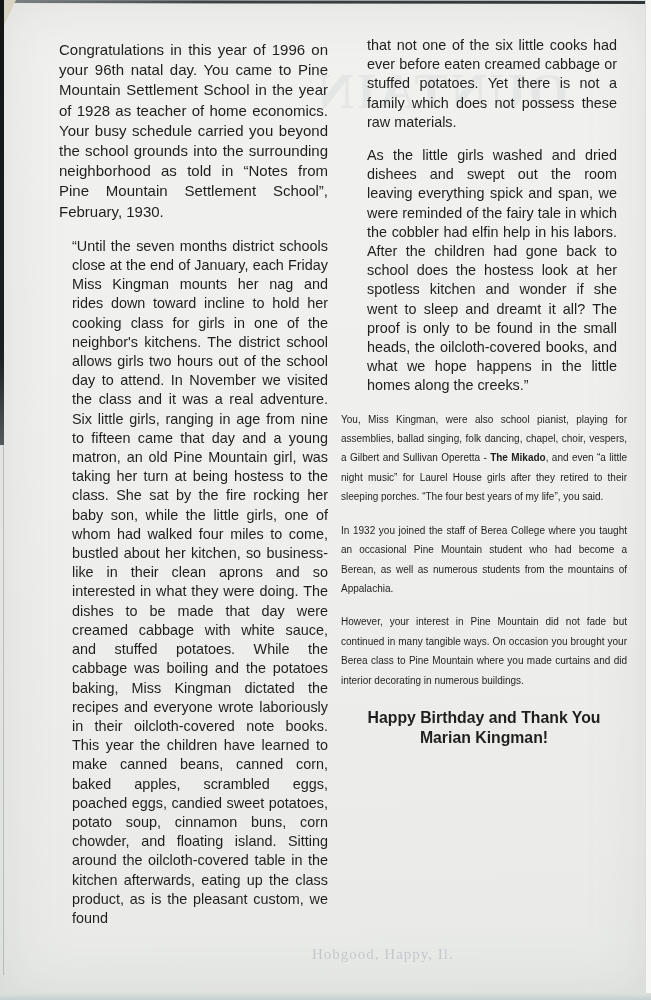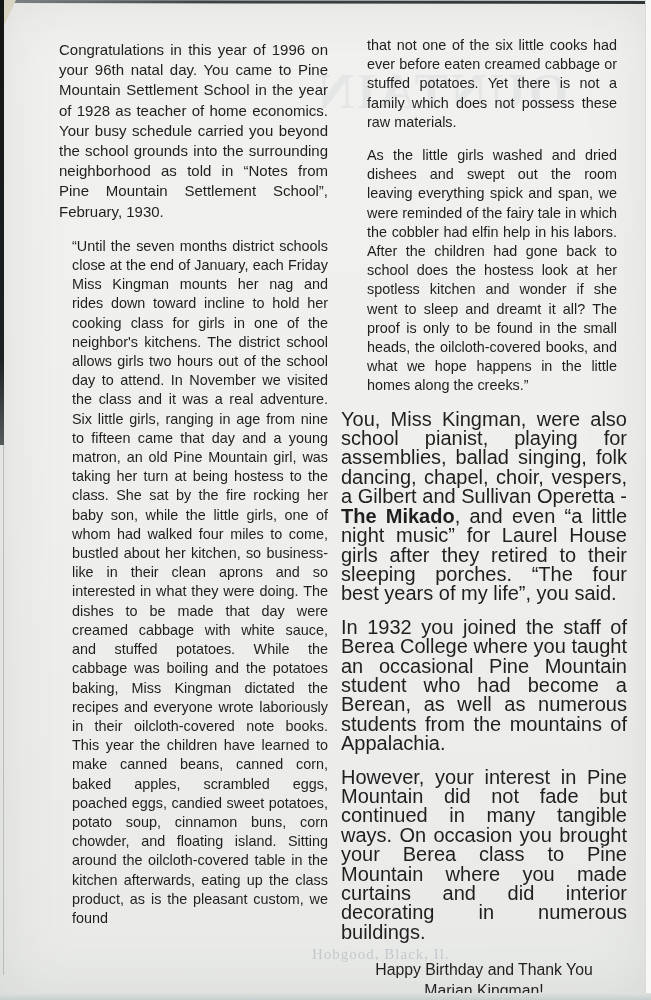--- a/index.html
+++ b/index.html
@@ -66,34 +66,34 @@
   .col-left  { left: 59px;  top: 40px; width: 269px; }
   .col-right { left: 341px; top: 36px; width: 286px; }
   .col p { margin: 0 0 15px 0; font-size: 15px; line-height: 20.2px; }
   .lead b { letter-spacing: 0.3px; }
   .quote {
     font-size: 14.4px !important;
     line-height: 19.2px !important;
   }
   .col-left .quote  { padding-left: 13px; margin-top: 14px !important; }
   .col-right .quote { padding-left: 26px; padding-right: 10px; margin-bottom: 14px; }
-  .col-right p.roman { font-size: 20px; line-height: 19.4px; margin-bottom: 14px; }
+  .col-right p.roman { font-size: 10px; line-height: 19.4px; margin-bottom: 14px; }
   .closing {
-    text-align: center; font-weight: normal;
+    text-align: center; font-weight: bold;
     font-size: 15.8px !important; line-height: 20.5px !important;
     margin-top: 18px !important;
   }
 </style>
 </head>
 <body>
 
 <div class="paper"></div>
 
 <div class="ghost-watermark">OUNTAIN</div>
-<div class="ghost-bottom">Hobgood, Black, Il.</div>
+<div class="ghost-bottom">Hobgood, Happy, Il.</div>
 
 <div class="col col-left">
   <p>Congratulations in this year of 1996 on your 96th natal day. You came to Pine Mountain Settlement School in the year of 1928 as teacher of home economics. Your busy schedule carried you beyond the school grounds into the surrounding neighborhood as told in “Notes from Pine Mountain Settlement School”, February, 1930.</p>
   <p class="quote">“Until the seven months district schools close at the end of January, each Friday Miss Kingman mounts her nag and rides down toward incline to hold her cooking class for girls in one of the neighbor's kitchens. The district school allows girls two hours out of the school day to attend. In November we visited the class and it was a real adventure. Six little girls, ranging in age from nine to fifteen came that day and a young matron, an old Pine Mountain girl, was taking her turn at being hostess to the class. She sat by the fire rocking her baby son, while the little girls, one of whom had walked four miles to come, bustled about her kitchen, so business-like in their clean aprons and so interested in what they were doing. The dishes to be made that day were creamed cabbage with white sauce, and stuffed potatoes. While the cabbage was boiling and the potatoes baking, Miss Kingman dictated the recipes and everyone wrote laboriously in their oilcloth-covered note books. This year the children have learned to make canned beans, canned corn, baked apples, scrambled eggs, poached eggs, candied sweet potatoes, potato soup, cinnamon buns, corn chowder, and floating island. Sitting around the oilcloth-covered table in the kitchen afterwards, eating up the class product, as is the pleasant custom, we found</p>
 </div>
 
 <div class="col col-right">
   <p class="quote">that not one of the six little cooks had ever before eaten creamed cabbage or stuffed potatoes. Yet there is not a family which does not possess these raw materials.</p>
   <p class="quote">As the little girls washed and dried dishees and swept out the room leaving everything spick and span, we were reminded of the fairy tale in which the cobbler had elfin help in his labors. After the children had gone back to school does the hostess look at her spotless kitchen and wonder if she went to sleep and dreamt it all? The proof is only to be found in the small heads, the oilcloth-covered books, and what we hope happens in the little homes along the creeks.”</p>
   <p class="roman"><span>You, Miss Kingman, were also school pianist, playing for assemblies, ballad singing, folk dancing, chapel, choir, vespers, a Gilbert and Sullivan Operetta - </span><b>The Mikado</b><span>, and even “a little night music” for Laurel House girls after they retired to their sleeping porches. “The four best years of my life”, you said.</span></p>

